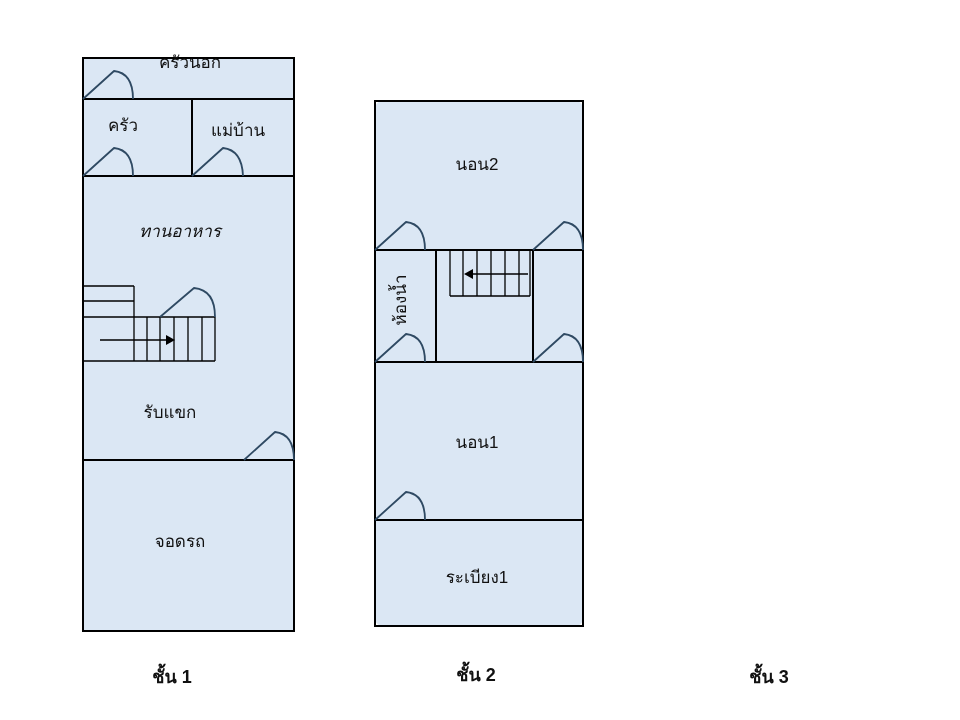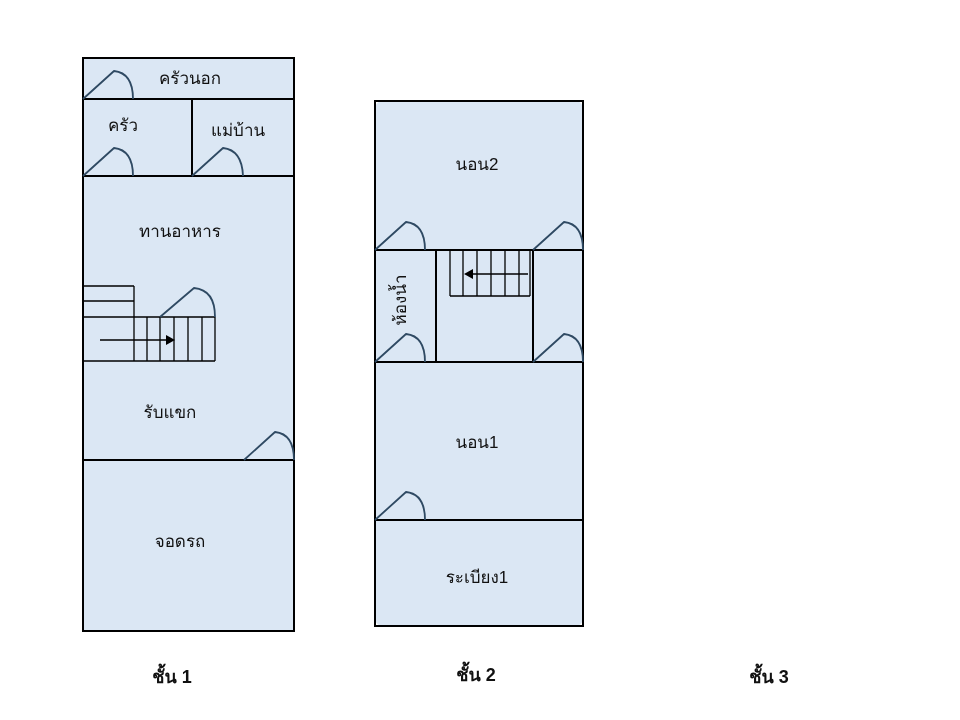--- a/index.html
+++ b/index.html
@@ -60,24 +60,24 @@
         </g>
       </g>
 
       <path class="door" d="M1 42 L32 14 Q51 16 51 42"></path>
       <path class="door" d="M1 119 L32 91 Q51 93 51 119"></path>
       <path class="door" d="M110 119 L141 91 Q160 93 161 119"></path>
       <path class="door" d="M78 260 L112 231 Q133 233 133 260"></path>
       <path class="door" d="M162 403 L193 375 Q212 377 212 403"></path>
     </svg>
 
-    <span class="label" style="left:108px;top:22px;text-align:right;">ครัวนอก</span>
+    <span class="label" style="left:108px;top:6px;text-align:right;">ครัวนอก</span>
     <span class="label" style="left:41px;top:69px;">ครัว</span>
     <span class="label" style="left:156px;top:74px;">แม่บ้าน</span>
-    <span class="label" style="left:98px;top:175px;">ทานอาหาร</span>
+    <span class="label" style="left:98px;top:175px;font-style:italic;">ทานอาหาร</span>
     <span class="label" style="left:88px;top:356px;text-align:right;">รับแขก</span>
     <span class="label" style="left:98px;top:485px;">จอดรถ</span>
   </div>
 
   <div class="plan" style="left:374px;top:100px;width:210px;height:527px;border-radius:11px;">
     <svg width="210" height="527" viewBox="0 0 210 527">
       <rect class="wall" x="1" y="1" width="208" height="525"></rect>
       <line class="wall" x1="0" y1="150" x2="210" y2="150"></line>
       <line class="wall" x1="0" y1="262" x2="210" y2="262"></line>
       <line class="wall" x1="0" y1="420" x2="210" y2="420"></line>

